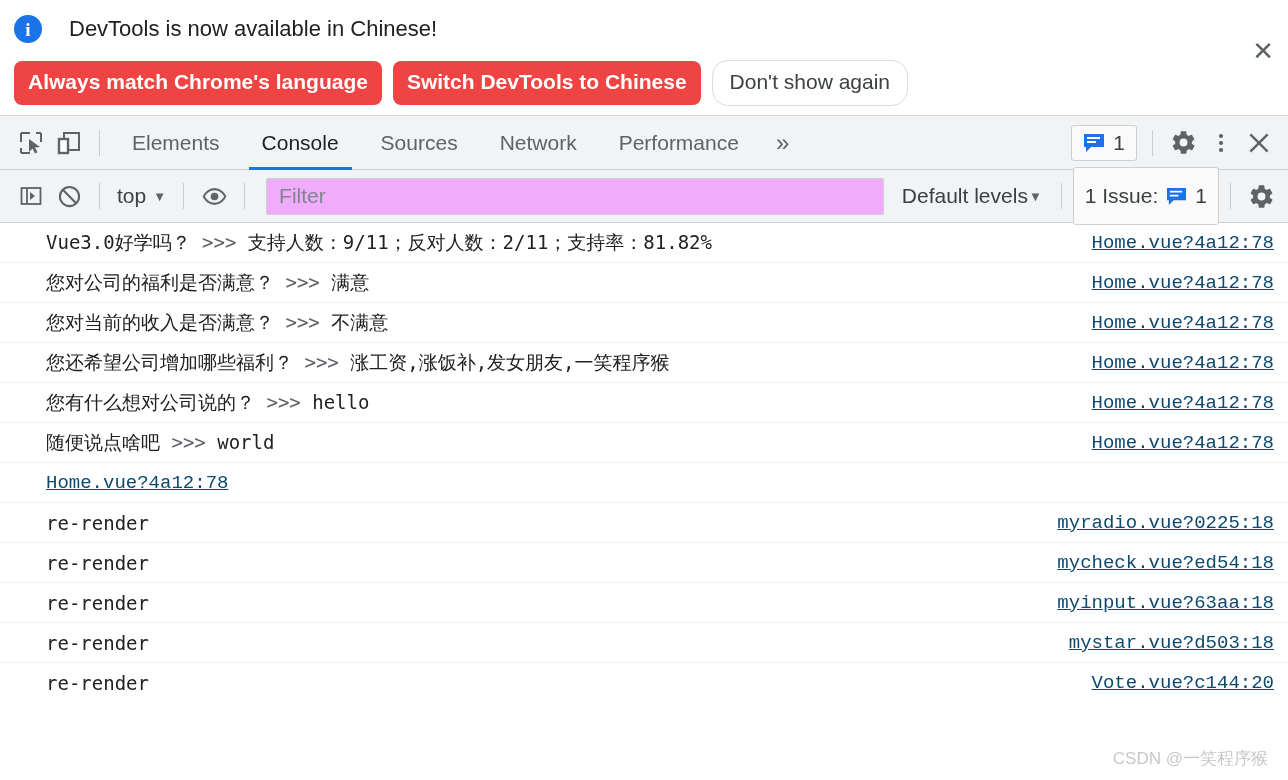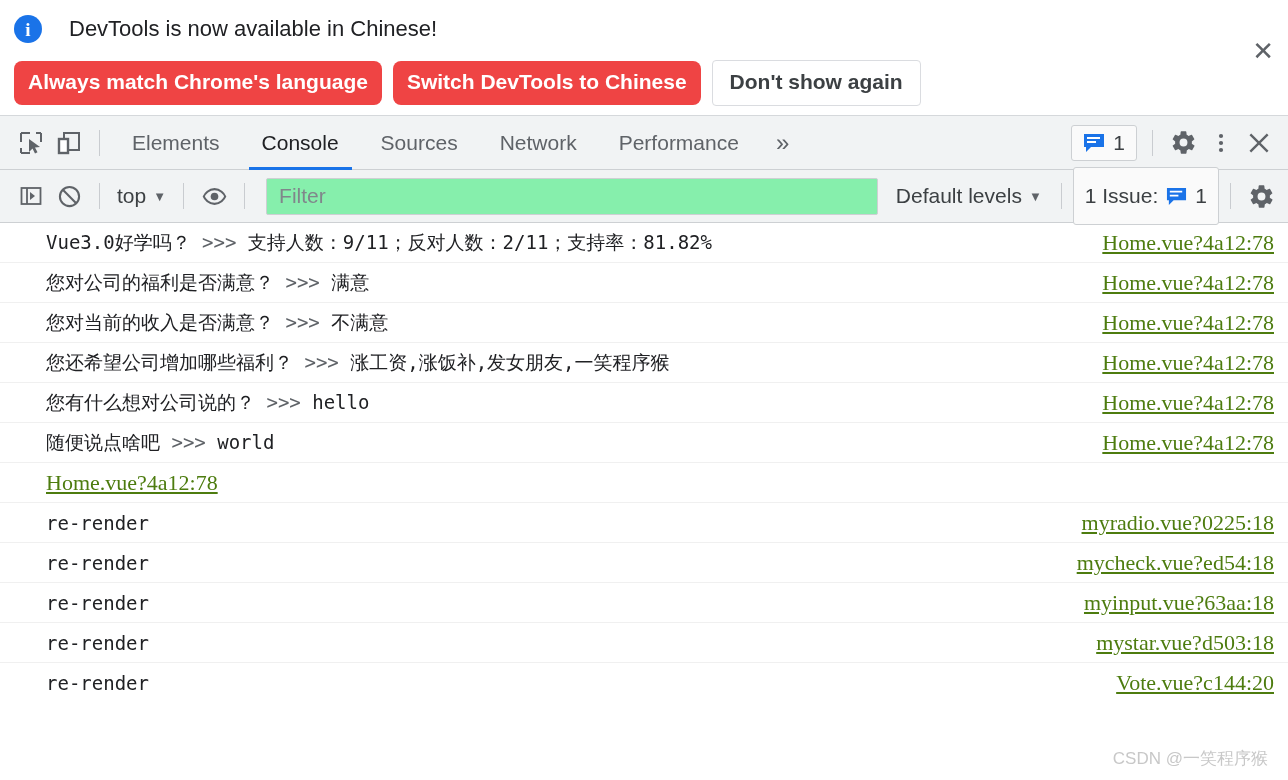--- a/index.html
+++ b/index.html
@@ -36,25 +36,25 @@
   .btn-primary {
     background:#ef4444; color:#ffffff;
     border:none; border-radius:8px;
     font-family:"Liberation Sans", sans-serif;
     font-size:21px; font-weight:bold;
     padding:9px 14px 11px 14px;
     cursor:pointer; white-space:nowrap;
   }
   .btn-secondary {
     background:#ffffff; color:#3c4043;
-    border:1px solid #dadce0; border-radius:4px;
+    border:1px solid #dadce0; border-radius:16px;
     font-family:"Liberation Sans", sans-serif;
     font-size:21px;
     padding:9px 17px 11px 17px;
-    cursor:pointer; white-space:nowrap;font-weight:bold;
+    cursor:pointer; white-space:nowrap;
   }
   .banner-close {
     position:absolute; right:14px; top:38px;
     font-size:26px; color:#5f6368; cursor:pointer;
     line-height:1; user-select:none;
   }
 
   
   .tabbar {
     height:55px;
@@ -106,29 +106,29 @@
   .ctx-select {
     display:flex; align-items:center; gap:7px;
     font-size:21px; color:#3c4043;
     padding:0 6px; cursor:pointer;
   }
   .caret { font-size:13px; color:#5f6368; }
   .filter-input {
     flex:1 1 auto;
     height:37px; margin:0 10px;
     border:1px solid #cdd0d3; border-radius:2px;
-    background:#86efac;
+    background:#f0abfc;
     font-family:"Liberation Sans", sans-serif;
     font-size:21px; color:#3c4043;
     padding:0 12px;
     min-width:0;
   }
   .filter-input::placeholder { color:#80868b; }
   .levels {
-    display:flex; align-items:center; gap:7px;
+    display:flex; align-items:center; gap:1px;
     font-size:21px; color:#3c4043;
     padding:0 8px; cursor:pointer; white-space:nowrap;
   }
   .issues-btn {
     display:flex; align-items:center; gap:8px;
     border:1px solid #cdd0d3; border-radius:3px;
     background:#fafafa;
     padding:16px 11px; cursor:pointer;
     font-size:21px; color:#3c4043; white-space:nowrap;
   }
@@ -145,23 +145,23 @@
     border-bottom:1px solid #f0f0f0;
     padding:0 14px 0 46px;
     font-family:"DejaVu Sans Mono", monospace;
     font-size:19px; color:#202124;
     white-space:nowrap;
   }
   .msg-text { flex:1 1 auto; overflow:hidden; }
   .msg-text .arrows { color:#5f6368; }
   .src-link {
     flex:0 0 auto;
-    font-family:Liberation Serif, serif;
-    font-size:22px;
-    color:#4d7c0f;
+    font-family:Liberation Mono, monospace;
+    font-size:19px;
+    color:#0c4a6e;
     text-decoration:underline;
     cursor:pointer;
   }
 
   .watermark {
     position:absolute; right:20px; bottom:10px;
     font-size:17px; color:#c8c8c8;
     user-select:none;
   }
 </style>

